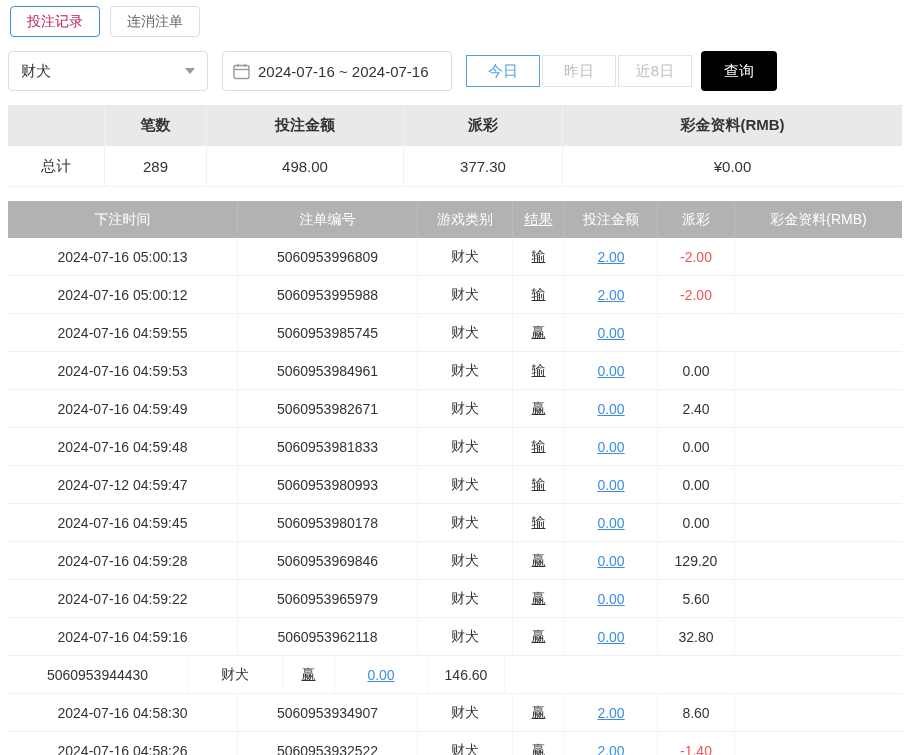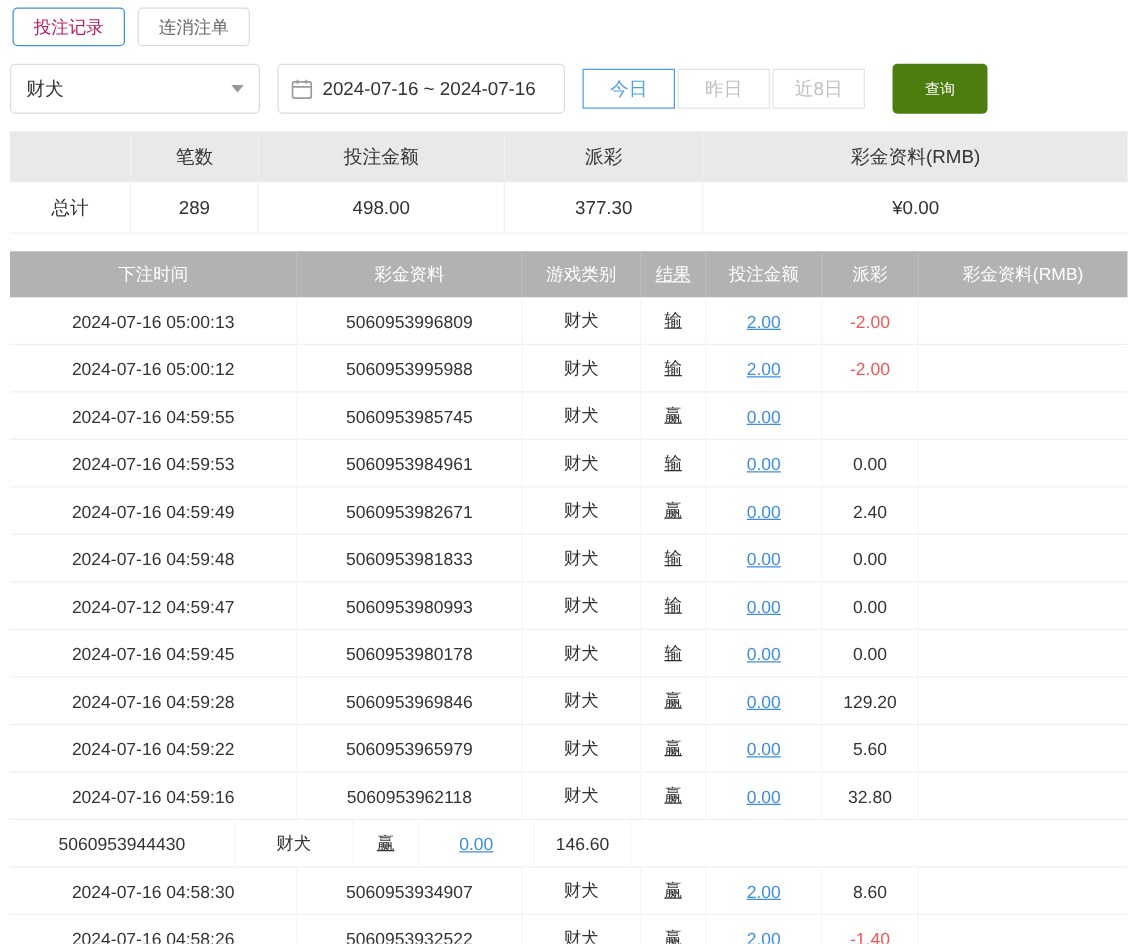--- a/index.html
+++ b/index.html
@@ -38,28 +38,28 @@
     display: flex; align-items: center; padding: 0 10px; gap: 8px;
     font-size: 15px; color: #333; cursor: pointer;
   }
   .quickgroup { display: flex; margin-left: 14px; gap: 2px; }
   .quickbtn {
     width: 74px; height: 32px; background: #fff;
     border: 1px solid #e3e3e3; font-size: 15px; color: #c0c0c0; cursor: pointer;
   }
   .quickbtn.active { border-color: #4f9eea; color: #4f9eea; position: relative; z-index: 1; }
   .searchbtn {
-    margin-left: 22px; width: 76px; height: 40px; border: none; border-radius: 4px;
-    background: #4d7c0f; color: #fff; font-size: 12px; cursor: pointer;
+    margin-left: 9px; width: 76px; height: 40px; border: none; border-radius: 4px;
+    background: #000000; color: #fff; font-size: 15px; cursor: pointer;
   }
 
   
   .summary { width: 894px; margin-bottom: 14px; font-size: 15px; }
   .summary .srow { display: flex; }
-  .summary .shead { background: #e9e9e9; }
+  .summary .shead { background: #e9e9e9; font-weight: bold; }
   .summary .scell {
     height: 41px; display: flex; align-items: center; justify-content: center;
     border-right: 1px solid #f5f5f5;
   }
   .summary .shead .scell { border-right: 1px solid #f0f0f0; }
   .summary .sdata .scell { background: #fff; border-bottom: 1px solid #f0f0f0; border-right: 1px solid #f0f0f0; }
   .summary .scell:last-child { border-right: none; }
   .s0 { width: 97px; } .s1 { width: 102px; } .s2 { width: 197px; }
   .s3 { width: 159px; } .s4 { flex: 1; }
 
@@ -132,21 +132,21 @@
       <div class="scell s1">289</div>
       <div class="scell s2">498.00</div>
       <div class="scell s3">377.30</div>
       <div class="scell s4">¥0.00</div>
     </div>
   </div>
 
   <div class="table">
     <div class="thead">
       <div class="cell c0">下注时间</div>
-      <div class="cell c1">彩金资料</div>
+      <div class="cell c1">注单编号</div>
       <div class="cell c2">游戏类别</div>
       <div class="cell c3">结果</div>
       <div class="cell c4">投注金额</div>
       <div class="cell c5">派彩</div>
       <div class="cell c6">彩金资料(RMB)</div>
     </div>
     <div>
         <div class="tr">
           <div class="cell c0">2024-07-16 05:00:13</div>
           <div class="cell c1">5060953996809</div>

